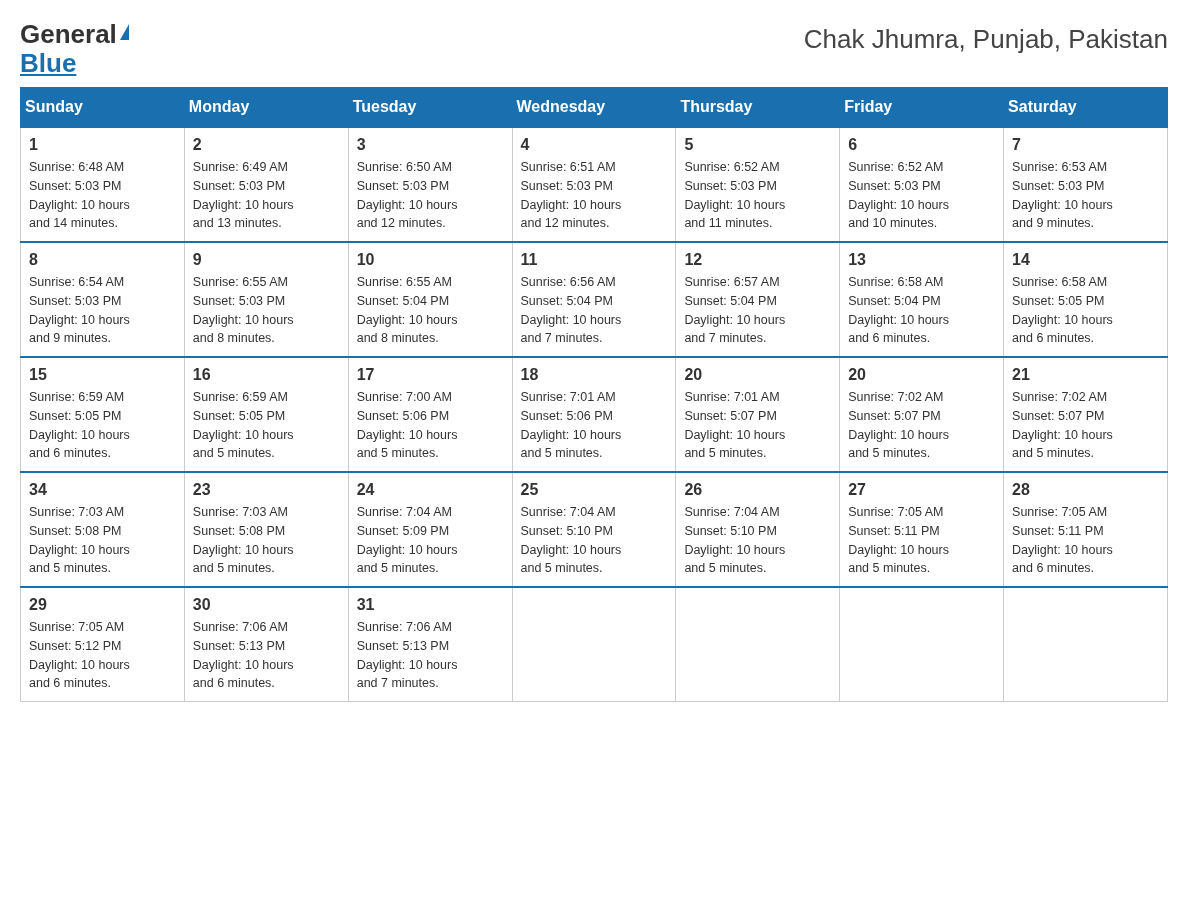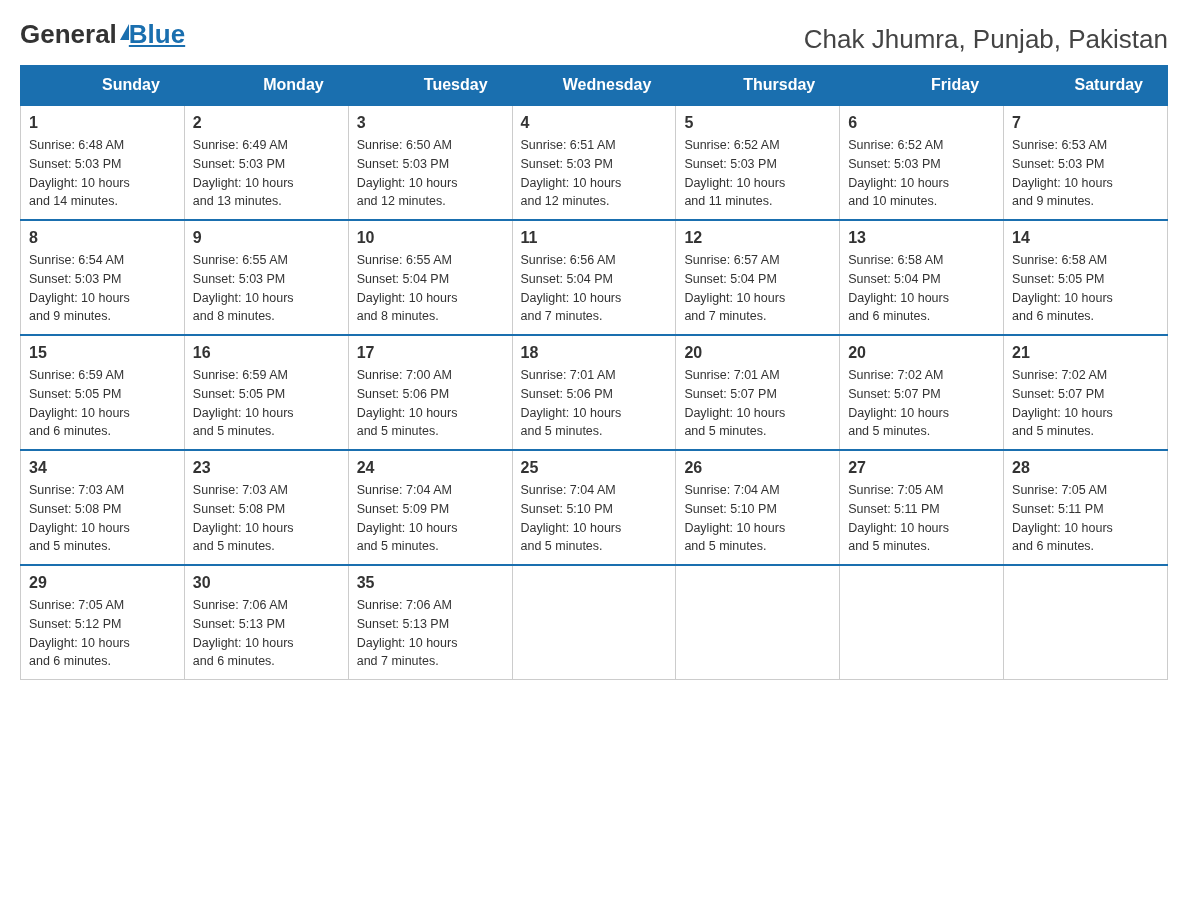--- a/index.html
+++ b/index.html
@@ -32,22 +32,22 @@
     .calendar {
       width: 100%;
       border-collapse: collapse;
       margin-top: 10px;
     }
     .calendar thead th {
       background-color: #1a6faf;
       color: #fff;
       font-size: 16px;
       font-weight: bold;
-      padding: 10px 24px;
-      text-align: right;
+      padding: 10px 4px;
+      text-align: left;
       border: 1px solid #1a6faf;
     }
     .calendar tbody td {
       vertical-align: top;
       padding: 8px;
       border: 1px solid #cccccc;
       font-size: 13px;
       color: #333;
       width: calc(100% / 7);
       min-height: 110px;
@@ -65,21 +65,21 @@
       font-size: 12.5px;
       line-height: 1.5;
       color: #333;
     }
     .empty-cell {
       background: #fff;
     }
     
     .logo-block {
       display: flex;
-      flex-direction: row;
+      flex-direction: column;
       line-height: 1.1;
     }
     .logo-general {
       font-size: 26px;
       font-weight: bold;
       color: #333;
       display: flex;
       align-items: center;
     }
     .logo-arrow {
@@ -253,21 +253,21 @@
       <tr>
         <td>
           <span class="day-number">29</span>
           <div class="day-info">Sunrise: 7:05 AM<br>Sunset: 5:12 PM<br>Daylight: 10 hours<br>and 6 minutes.</div>
         </td>
         <td>
           <span class="day-number">30</span>
           <div class="day-info">Sunrise: 7:06 AM<br>Sunset: 5:13 PM<br>Daylight: 10 hours<br>and 6 minutes.</div>
         </td>
         <td>
-          <span class="day-number">35</span>
+          <span class="day-number">31</span>
           <div class="day-info">Sunrise: 7:06 AM<br>Sunset: 5:13 PM<br>Daylight: 10 hours<br>and 7 minutes.</div>
         </td>
         <td class="empty-cell"></td>
         <td class="empty-cell"></td>
         <td class="empty-cell"></td>
         <td class="empty-cell"></td>
       </tr>
     </tbody>
 </table>
 

